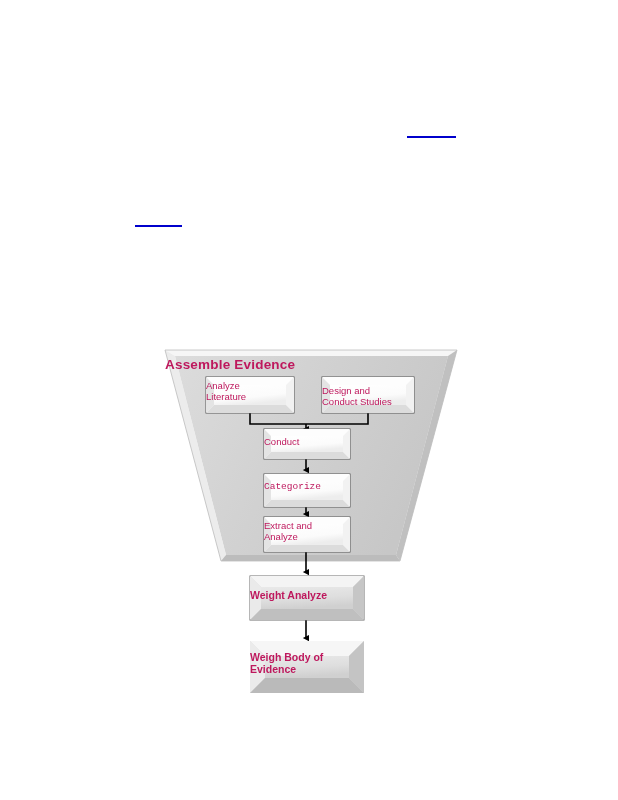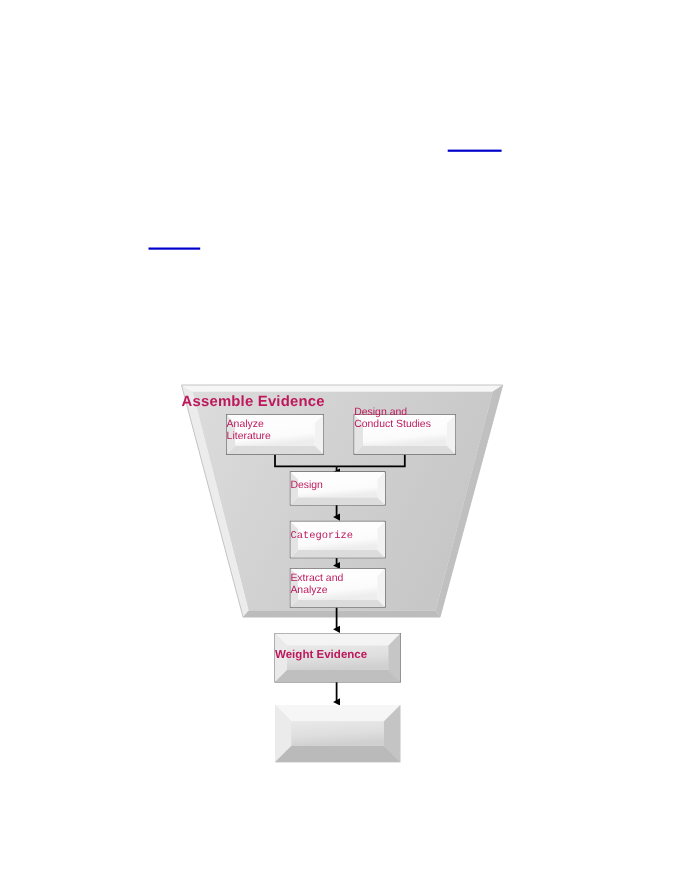--- a/index.html
+++ b/index.html
@@ -63,21 +63,21 @@
     font-weight: normal;
   }
   .lbl-bold {
     font-size: 10.5px;
     font-weight: bold;
   }
 
   
   #label-title           { left: 165px; top: 357px; width: 292px; }
   #label-search          { left: 206px; top: 381px; width: 88px; }
-  #label-design          { left: 322px; top: 370px; width: 108px; }
+  #label-design          { left: 322px; top: 386px; width: 108px; }
   #label-screen          { left: 264px; top: 437px; width: 86px; }
   #label-categorize      { left: 264px; top: 482px; width: 86px; font-family: Liberation Mono, monospace; }
   #label-extract         { left: 264px; top: 521px; width: 88px; }
   #label-weight          { left: 250px; top: 590px; width: 114px; }
   #label-weighbody       { left: 250px; top: 652px; width: 114px; }
 </style>
 </head>
 <body>
 
 <div class="page">
@@ -210,23 +210,25 @@
     </svg>
 
     <div class="lbl lbl-title" id="label-title">Assemble Evidence</div>
 
     <div class="lbl lbl-sm" id="label-search">Analyze
 Literature</div>
 
     <div class="lbl lbl-sm" id="label-design">Design and
 Conduct Studies</div>
 
-    <div class="lbl lbl-sm" id="label-screen">Design</div>
+    <div class="lbl lbl-sm" id="label-screen">Conduct</div>
 
     <div class="lbl lbl-sm" id="label-categorize">Categorize</div>
 
     <div class="lbl lbl-sm" id="label-extract">Extract and
 Analyze</div>
 
-    <div class="lbl lbl-bold" id="label-weight">Weight Evidence</div>
-
+    <div class="lbl lbl-bold" id="label-weight">Weight Analyze</div>
+
+    <div class="lbl lbl-bold" id="label-weighbody">Weigh Body of
+Evidence</div>
   </div>
 </div>
 
 </body></html>

